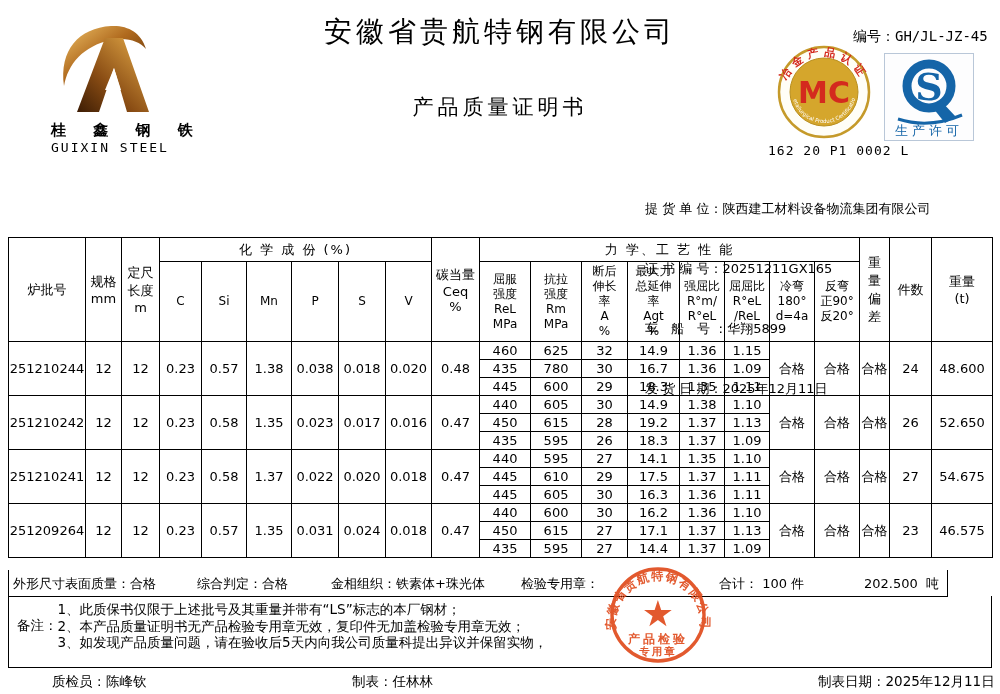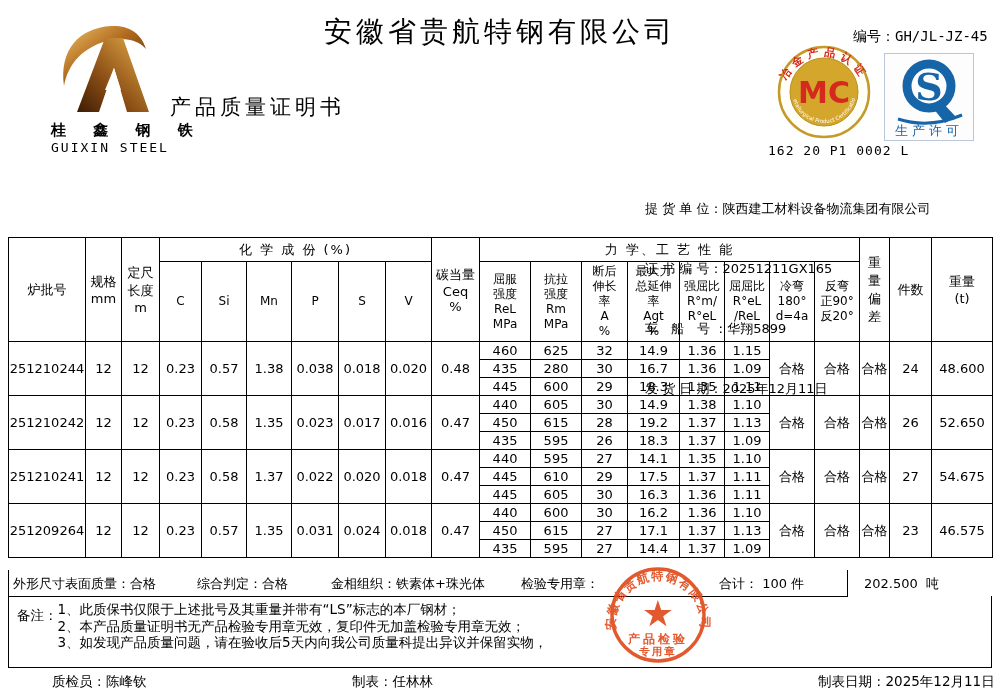--- a/index.html
+++ b/index.html
@@ -6,21 +6,21 @@
   html,body { background:#fff; }
   .page {
     position:relative; width:1000px; height:694px; background:#fff;
     font-family:"DejaVu Sans", sans-serif; color:#000; overflow:hidden;
   }
   
   .logo { position:absolute; left:40px; top:24px; width:140px; text-align:center; }
   .logo-cn { font-size:15px; font-weight:bold; letter-spacing:11px; text-indent:11px; white-space:nowrap; margin-top:1px; }
   .logo-en { font-size:13px; letter-spacing:2px; font-family:"DejaVu Sans Mono", monospace; }
   .company-title { position:absolute; top:13px; left:170px; width:660px; text-align:center; font-size:28px; letter-spacing:4px; white-space:nowrap; }
-  .doc-title { position:absolute; top:93px; left:170px; width:660px; text-align:left; font-size:21px; letter-spacing:4px; }
+  .doc-title { position:absolute; top:93px; left:170px; width:660px; text-align:center; font-size:21px; letter-spacing:4px; }
   .doc-no { position:absolute; top:28px; left:853px; font-size:14px; white-space:nowrap; font-family:"DejaVu Sans Mono", monospace; }
   .mc-wrap { position:absolute; left:768px; top:44px; width:112px; text-align:center; }
   .mc-code { font-size:13px; letter-spacing:1px; font-family:"DejaVu Sans Mono", monospace; margin-top:-1px; white-space:nowrap; }
   .qs-wrap { position:absolute; left:884px; top:53px; }
   
   .info-col { position:absolute; font-size:13px; line-height:20px; white-space:pre; }
   .info-col .row { height:20px; }
   .col1 { left:10px;  top:159px; }
   .col2 { left:302px; top:159px; }
   .col3 { left:645px; top:159px; }
@@ -29,29 +29,29 @@
   table.main { position:absolute; left:8px; top:237px; width:984px; border-collapse:collapse; table-layout:fixed; }
   table.main th, table.main td {
     border:1px solid #000; text-align:center; vertical-align:middle;
     padding:0; font-weight:normal; white-space:pre-line; overflow:hidden;
   }
   tr.h1 th { height:24px; font-size:13px; }
   th.grp { font-size:14px; letter-spacing:2px; }
   tr.h2 th { height:80px; font-size:12px; line-height:1.25; }
   table.main td { height:18px; font-size:13px; line-height:1.05; }
   
-  .summary { position:absolute; left:8px; top:570px; width:840px; height:27px;
+  .summary { position:absolute; left:8px; top:570px; width:940px; height:27px;
     border:1px solid #000; border-top:none; font-size:13px; }
   .summary span { position:absolute; top:5px; white-space:pre; }
   .s1 { left:4px; }  .s2 { left:188px; } .s3 { left:322px; } .s4 { left:512px; }
   .s5 { left:710px; } .s6 { left:855px; }
   
   .notes { position:absolute; left:8px; top:596px; width:984px; height:72px;
     border:1px solid #000; border-top:none; display:flex; font-size:13.5px; }
-  .notes-label { padding:11px 0 0 8px; white-space:nowrap; }
+  .notes-label { padding:21px 0 0 8px; white-space:nowrap; }
   .notes-lines { padding-top:5px; }
   .notes-lines div { line-height:16.5px; white-space:pre; }
   
   .footer { position:absolute; top:673px; left:0; width:1000px; font-size:13.5px; }
   .footer span { position:absolute; white-space:pre; }
   .f1 { left:52px; } .f2 { left:352px; } .f3 { left:818px; }
   
   .seal { position:absolute; left:602px; top:560px; opacity:.92; z-index:5; }
 </style>
 </head>
@@ -227,21 +227,21 @@
         <td>1.36</td>
         <td>1.15</td>
         <td rowspan="3">合格</td>
         <td rowspan="3">合格</td>
         <td rowspan="3">合格</td>
         <td rowspan="3">24</td>
         <td rowspan="3">48.600</td>
       </tr>
       <tr>
         <td>435</td>
-        <td>280</td>
+        <td>780</td>
         <td>30</td>
         <td>16.7</td>
         <td>1.36</td>
         <td>1.09</td>
       </tr>
       <tr>
         <td>445</td>
         <td>600</td>
         <td>29</td>
         <td>18.3</td>

